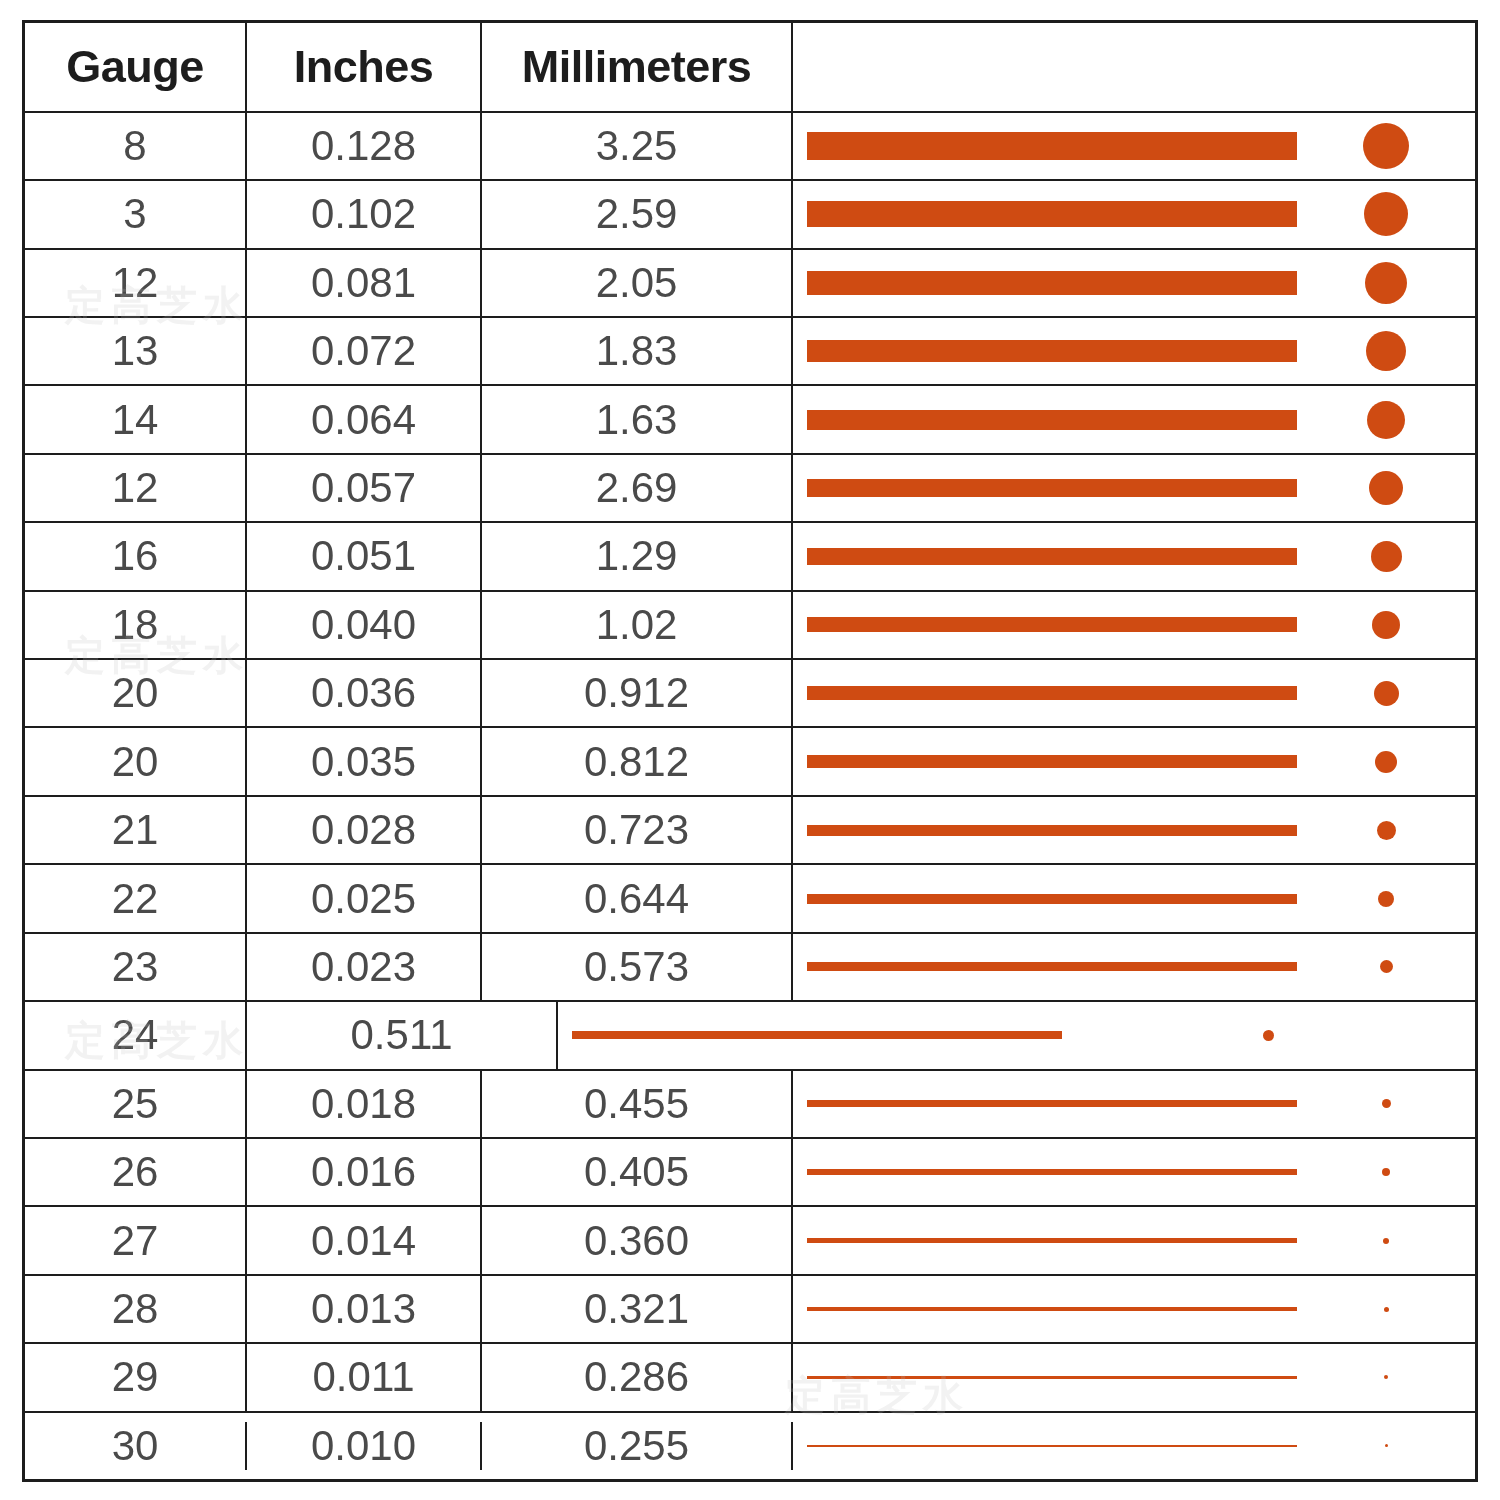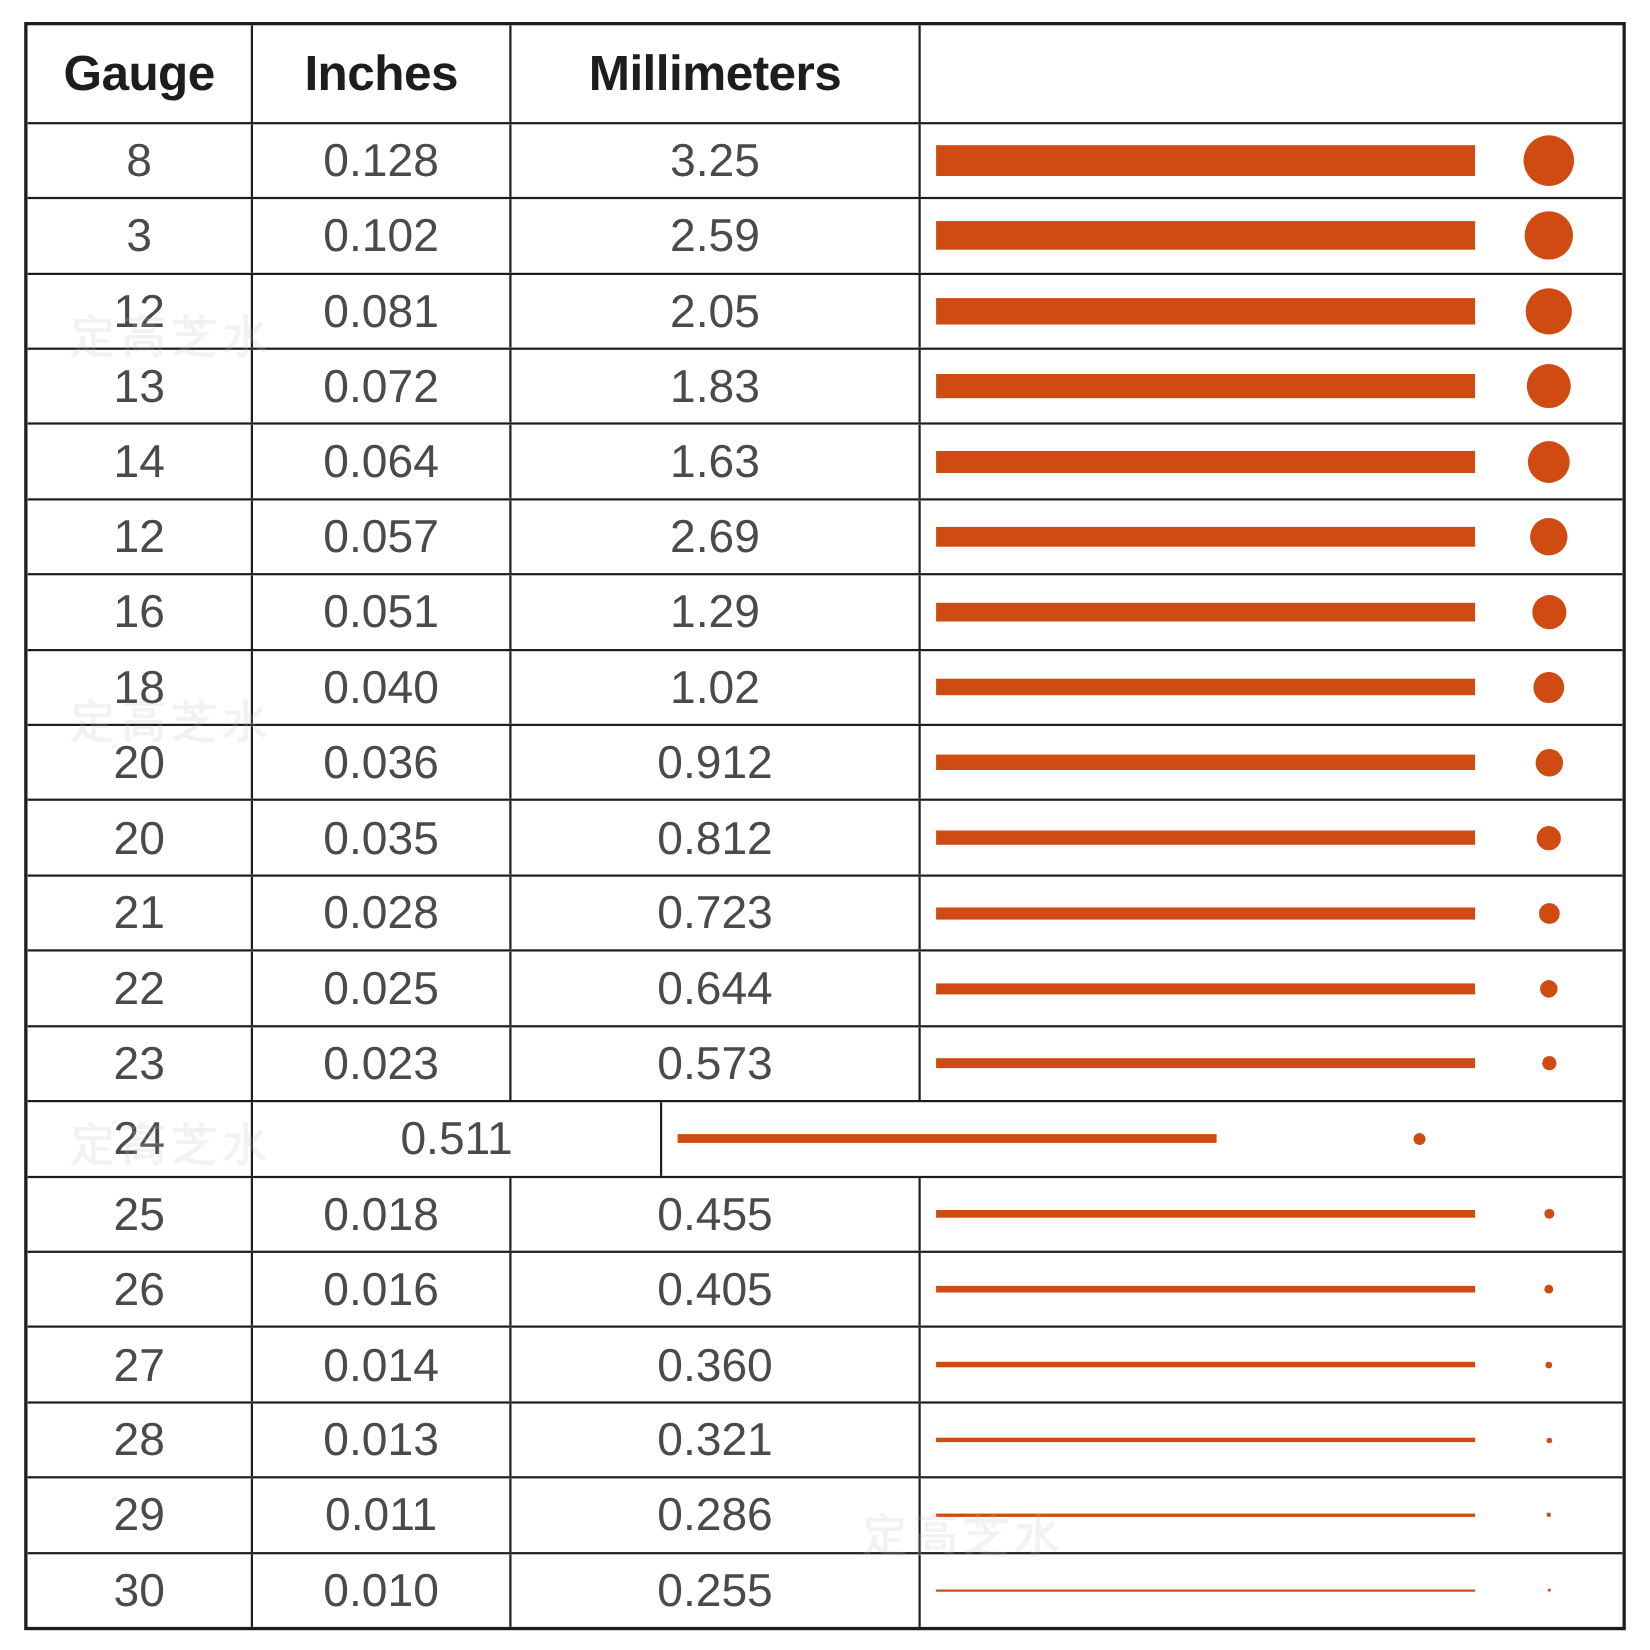--- a/index.html
+++ b/index.html
@@ -34,36 +34,37 @@
   }
 
   .row {
     display: flex;
     flex: 1 1 0;
     border-bottom: 2px solid #1d1d1d;
     min-height: 0;
   }
   .row:last-child {
     border-bottom: none;
+    align-items: center;
   }
   .row.header-row {
     flex: 1.32 1 0;
   }
 
   .cell {
     box-sizing: border-box;
     display: flex;
     align-items: center;
     justify-content: center;
     border-right: 2px solid #1d1d1d;
     overflow: hidden;
   }
-  .c-gauge { width: 205px; }
+  .c-gauge { width: 222px; }
   .c-inch  { width: 235px; }
-  .c-mm    { width: 372px; }
+  .c-mm    { width: 311px; }
   .c-vis   { flex: 1 1 auto; border-right: none; justify-content: flex-start; }
 
   .header-row .cell {
     font-weight: bold;
     font-size: 45px;
     color: #1d1d1d;
     letter-spacing: -0.5px;
   }
   .header-row .c-vis { border-right: none; }
 

